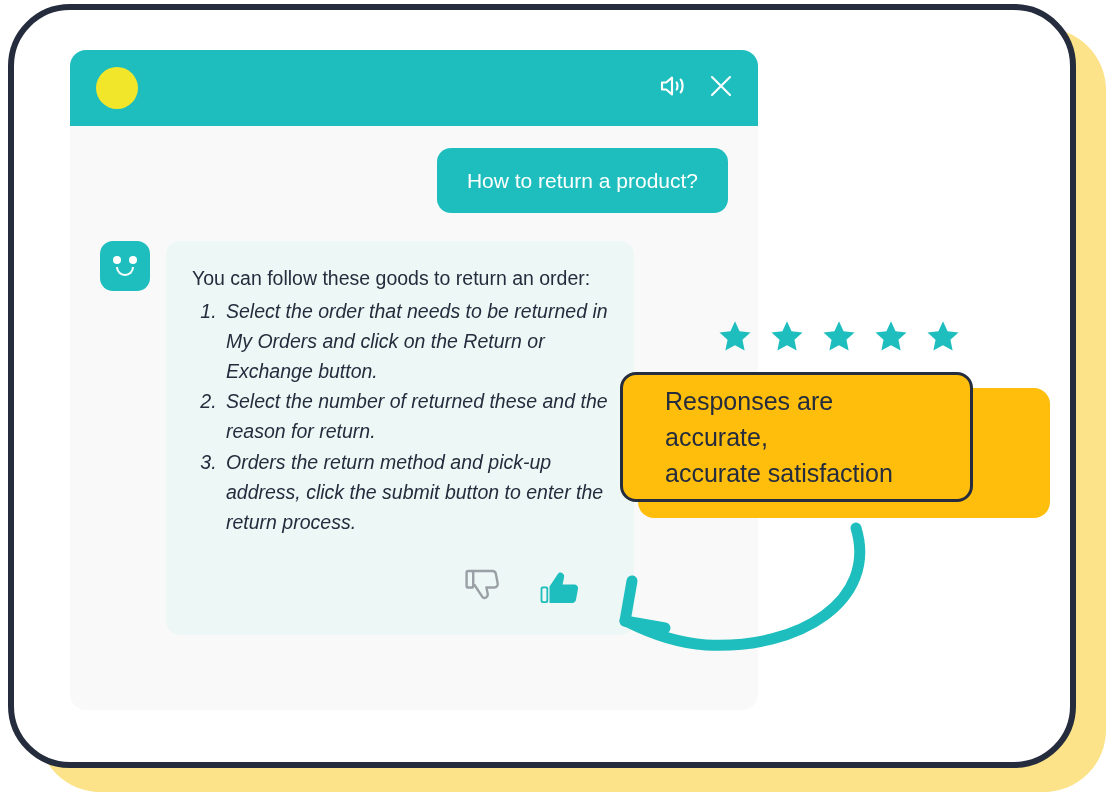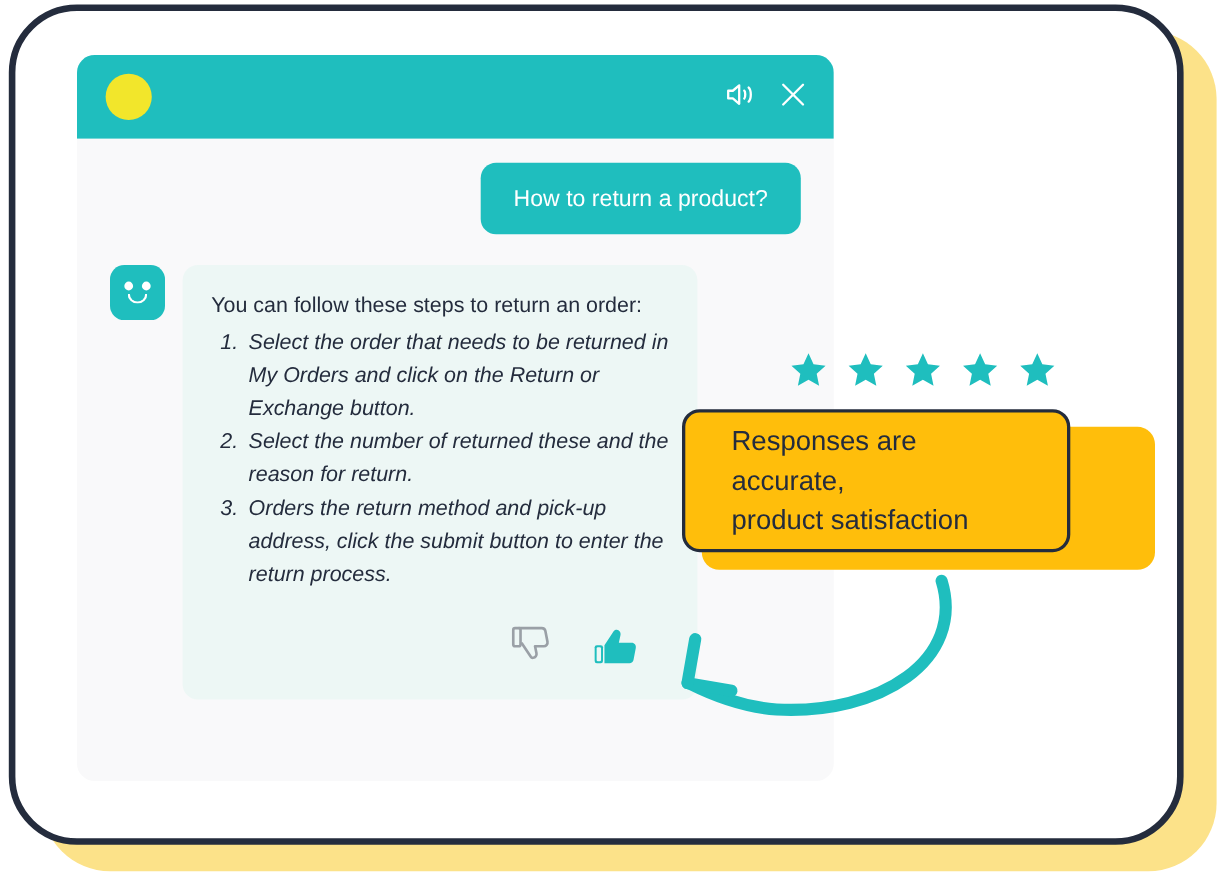--- a/index.html
+++ b/index.html
@@ -217,21 +217,21 @@
       </div>
 
       <div class="row-bot">
         <div class="bot-avatar">
           <span class="eye l"></span>
           <span class="eye r"></span>
           <span class="mouth"></span>
         </div>
 
         <div class="bubble-bot">
-          <div class="intro">You can follow these steps to return an order:</div>
+          <div class="intro">You can follow these goods to return an order:</div>
           <ol>
             <li>Select the order that needs to be returned in My Orders and click on the Return or Exchange button.</li>
             <li>Select the number of returned these and the reason for return.</li>
             <li>Orders the return method and pick-up address, click the submit button to enter the return process.</li>
           </ol>
 
           <div class="feedback">
             <span>
               <svg width="48" height="48" viewBox="0 0 48 48" fill="none">
                 <path d="M12 10h20.5c1.6 0 3 1.1 3.3 2.6l1.9 9.8c.4 2.1-1.2 4.1-3.3 4.1H26.4l1.3 6.3
@@ -278,21 +278,21 @@
       <svg width="40" height="38" viewBox="0 0 24 24" fill="#1FBEBE">
         <path d="M12 2l2.9 6.3 6.9.8-5.1 4.7 1.4 6.8L12 17.2 5.9 20.6l1.4-6.8L2.2 9.1l6.9-.8z"></path>
       </svg>
     </span>
   </div>
 
   <div class="callout-shadow"></div>
   <div class="callout">
     <div class="callout-text">
       <div>Responses are accurate,</div>
-      <div>product satisfaction</div>
+      <div>accurate satisfaction</div>
     </div>
   </div>
 
   <svg class="arrow-layer" viewBox="0 0 1120 800" fill="none">
     <path d="M856 528 C 878 600, 800 650, 706 645 C 678 643, 652 634, 628 622" stroke="#1FBEBE" stroke-width="11" stroke-linecap="round"></path>
     <path d="M625 621 L 665 628" stroke="#1FBEBE" stroke-width="11" stroke-linecap="round"></path>
     <path d="M625 621 L 632 581" stroke="#1FBEBE" stroke-width="11" stroke-linecap="round"></path>
   </svg>
 
 </div>

